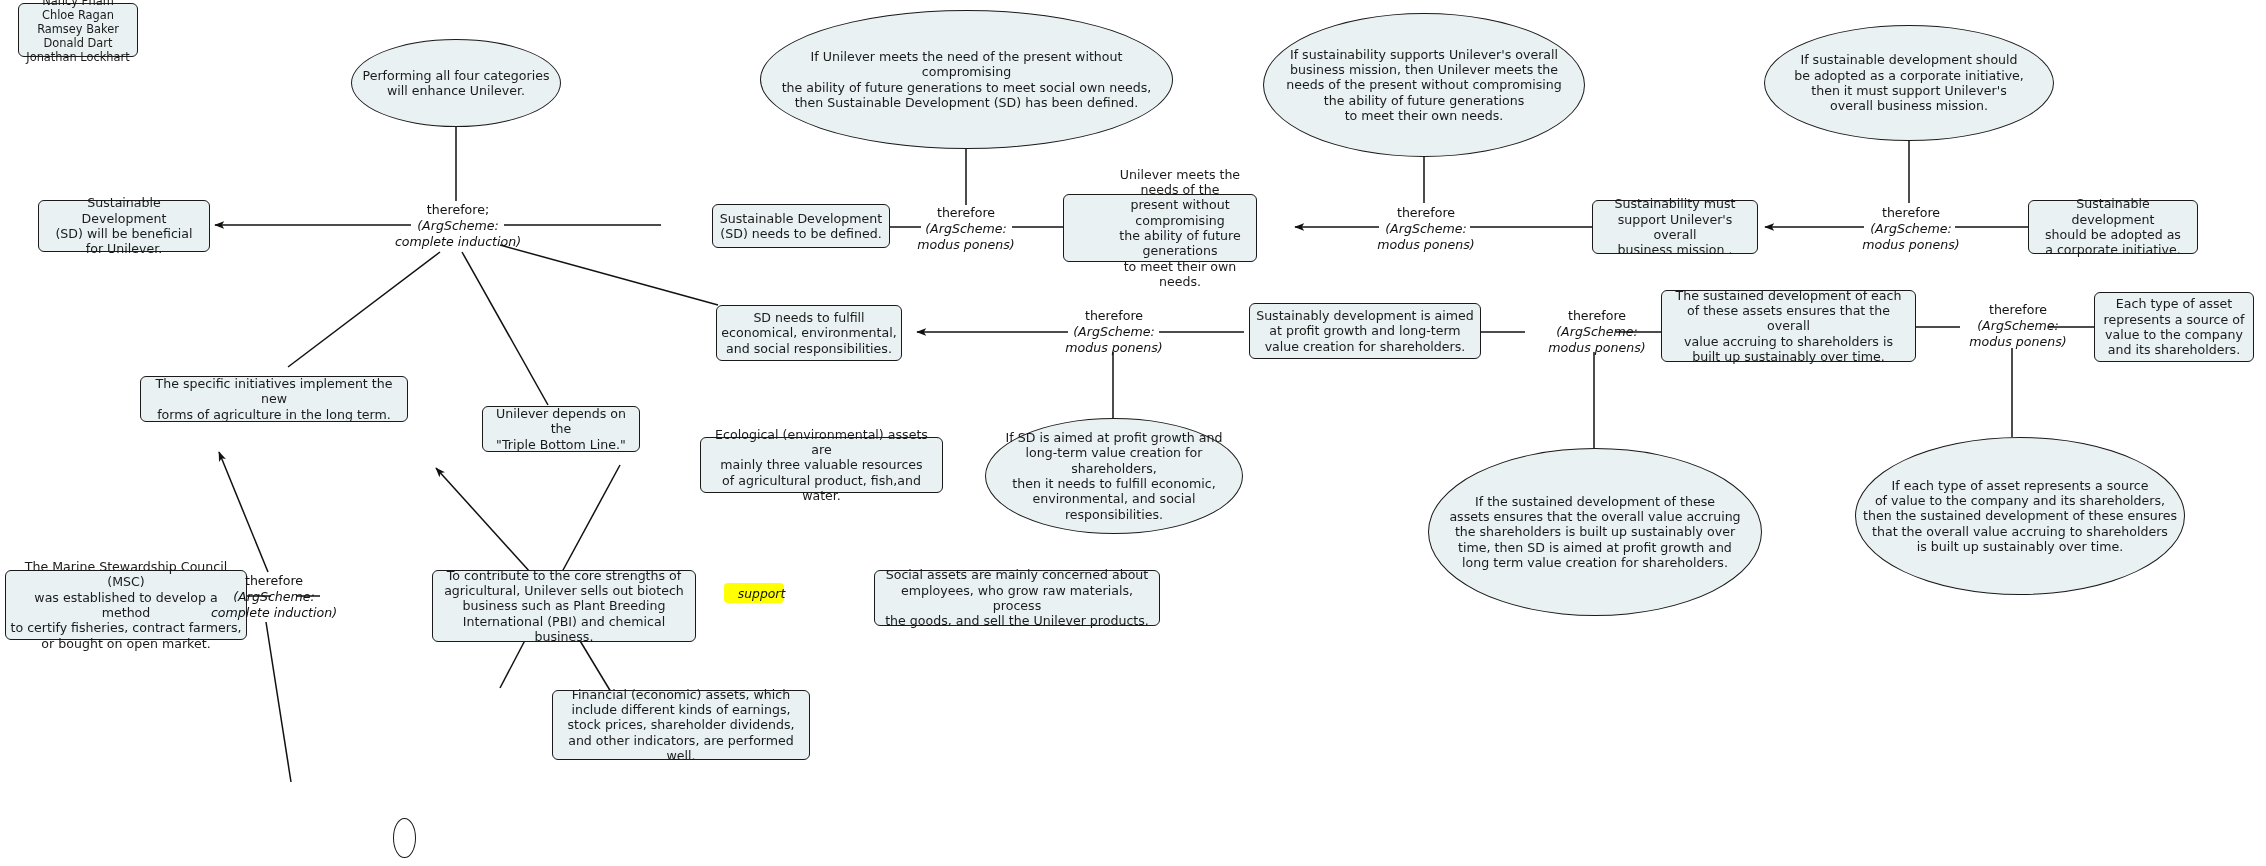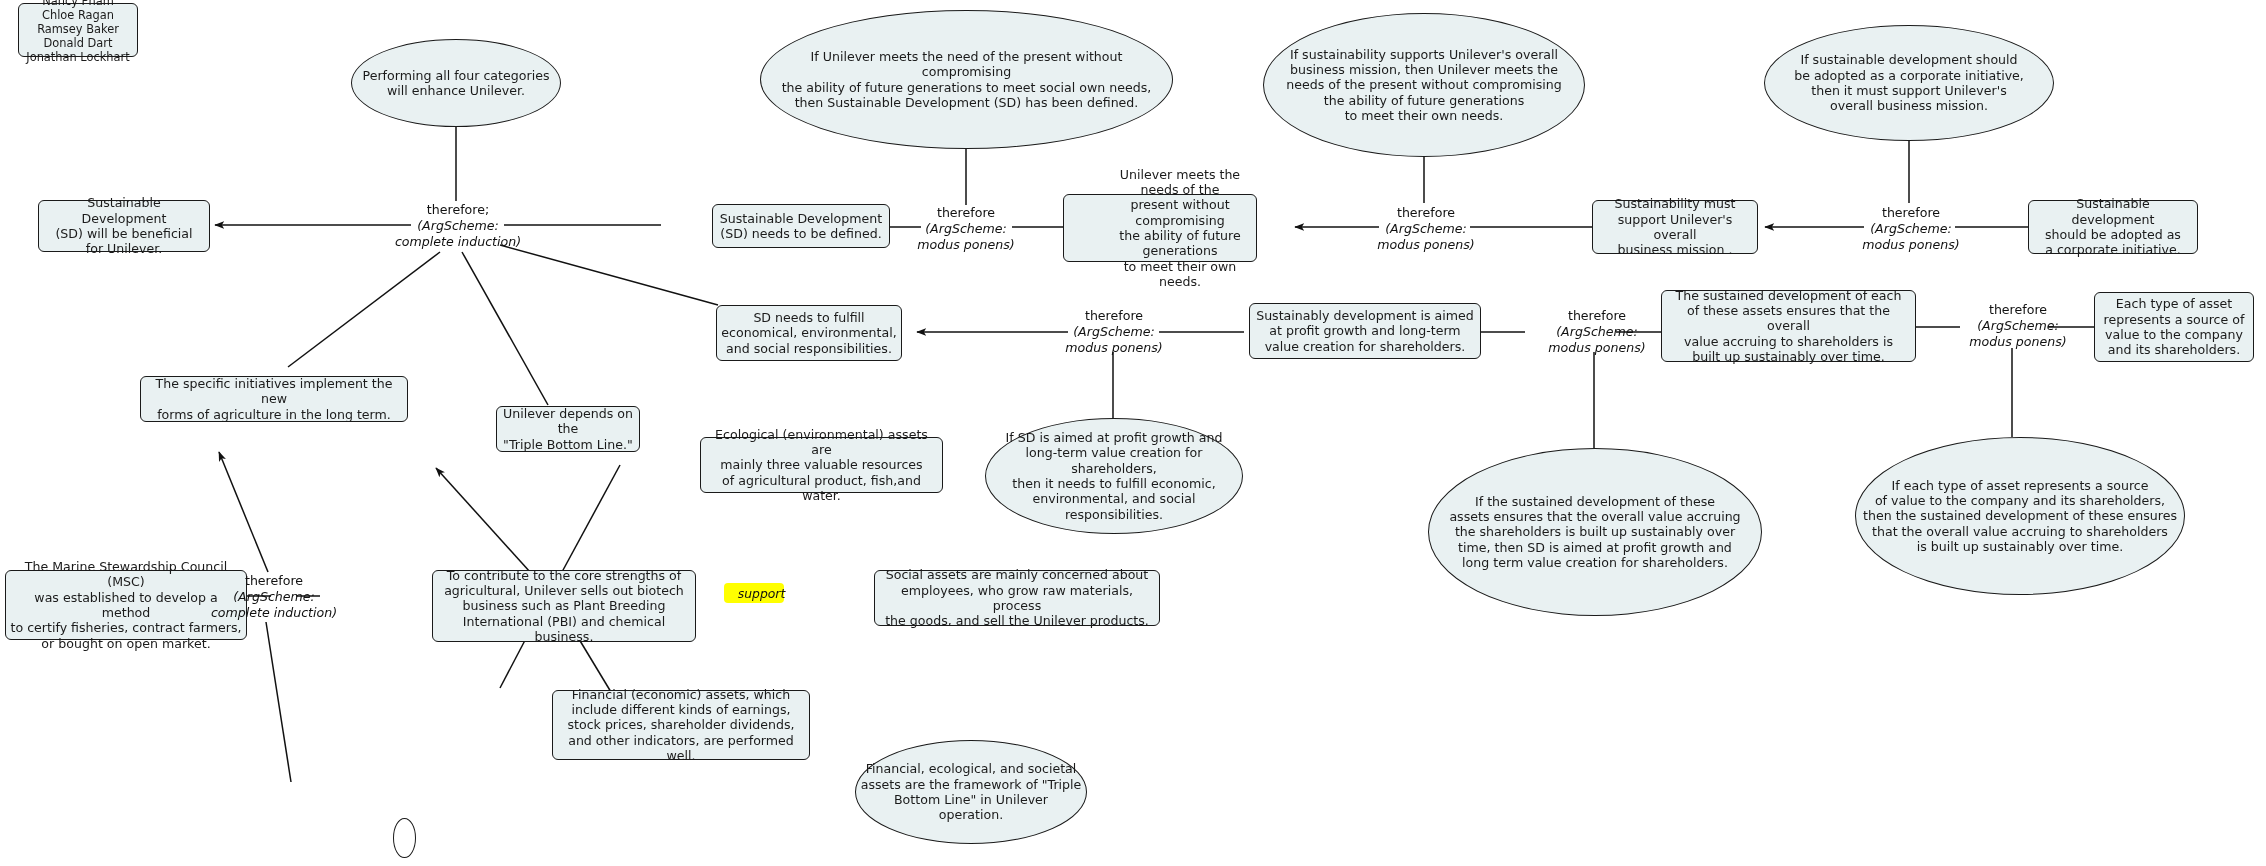--- a/index.html
+++ b/index.html
@@ -238,21 +238,21 @@
 represents a source of
 value to the company
 and its shareholders.</span>
   </div>
 
   <div class="node box" style="left:140px;top:368px;width:268px;height:46px;margin-top:8px;">
     <span class="txt">The specific initiatives implement the new
 forms of agriculture in the long term.</span>
   </div>
 
-  <div class="node box" style="left:496px;top:406px;width:144px;height:46px;">
+  <div class="node box" style="left:482px;top:406px;width:158px;height:46px;">
     <span class="txt">Unilever depends on the
 "Triple Bottom Line."</span>
   </div>
 
   <div class="node ellipse" style="left:985px;top:418px;width:258px;height:116px;">
     <span class="txt">If SD is aimed at profit growth and
 long-term value creation for shareholders,
 then it needs to fulfill economic,
 environmental, and social responsibilities.</span>
   </div>
@@ -309,21 +309,16 @@
 stock prices, shareholder dividends,
 and other indicators, are performed well.</span>
   </div>
 
   <div class="node box" style="left:874px;top:570px;width:286px;height:56px;">
     <span class="txt">Social assets are mainly concerned about
 employees, who grow raw materials, process
 the goods, and sell the Unilever products.</span>
   </div>
 
-  <div class="node ellipse" style="left:855px;top:740px;width:232px;height:104px;">
-    <span class="txt">Financial, ecological, and societal
-assets are the framework of "Triple
-Bottom Line" in Unilever operation.</span>
-  </div>
 
   <div class="tiny-ellipse" style="left:393px;top:818px;width:21px;height:38px;"></div>
 
 </div>
 
 </body></html>

